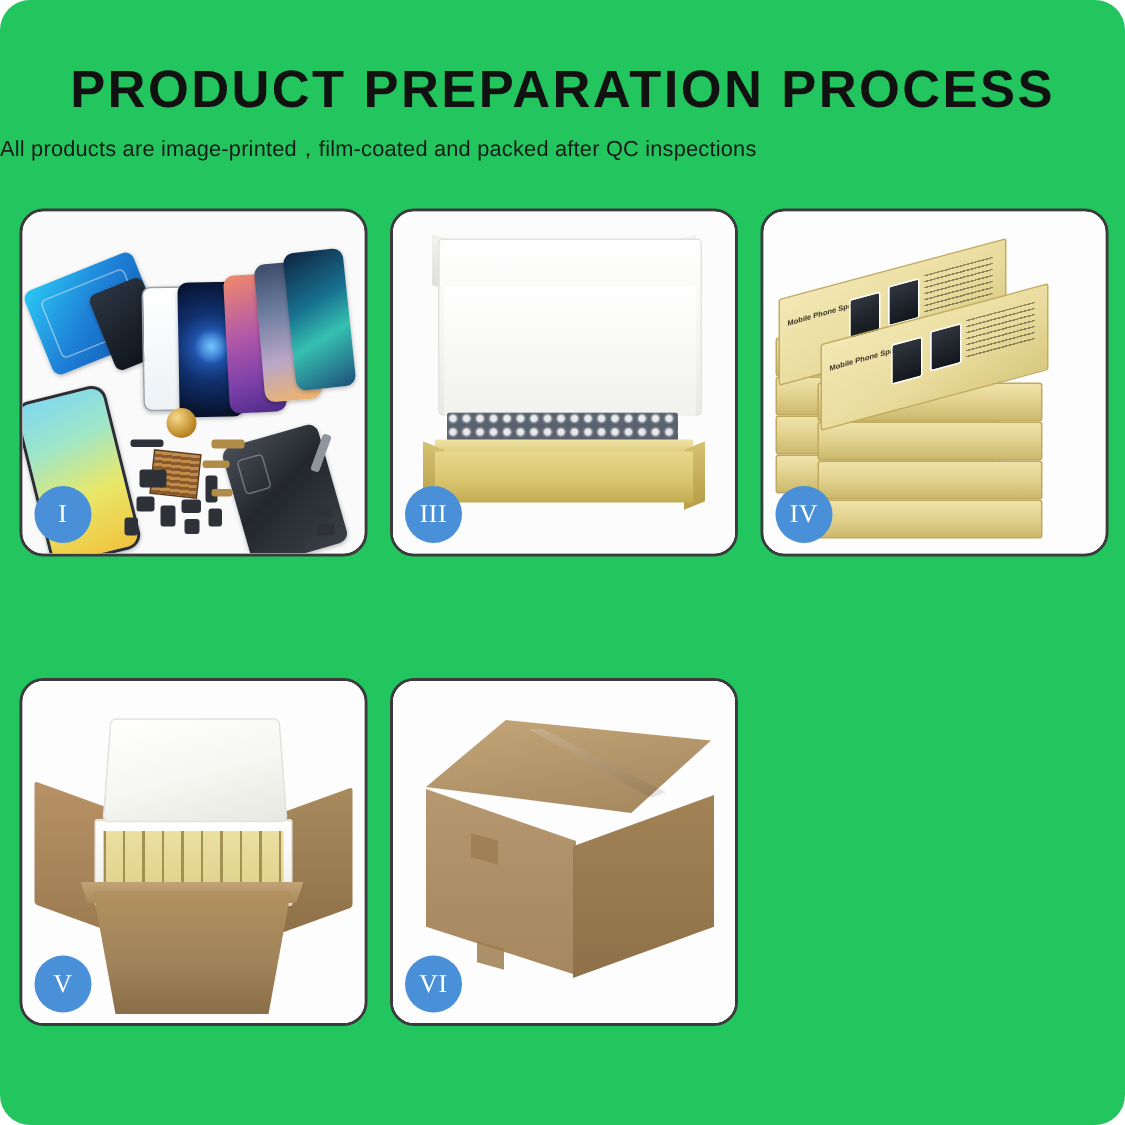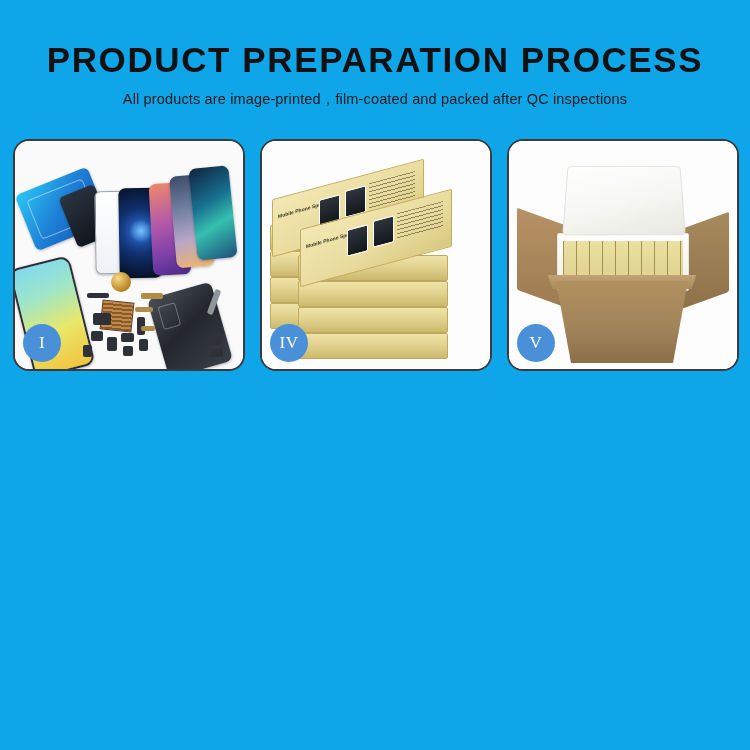--- a/index.html
+++ b/index.html
@@ -6,38 +6,39 @@
   html, body {
     margin: 0; padding: 0;
     width: 750px; height: 750px;
     background: #ffffff;
     font-family: "Liberation Sans", sans-serif;
     overflow: hidden;
   }
   #page {
     position: relative;
     width: 750px; height: 750px;
-    background: #0ea5e9;
+    background: #22c55e;
+    border-radius: 20px;
   }
 
   
   #header { position: absolute; top: 0; left: 0; width: 750px; }
   #page-title {
     text-align: center;
     font-size: 35px;
     font-weight: 700;
     letter-spacing: 1.6px;
     color: #111111;
     margin: 0;
     padding-top: 42px;
     line-height: 1.05;
     font-family: "Liberation Sans", sans-serif;
   }
   #page-subtitle {
-    text-align: center;
+    text-align: left;
     font-size: 14.5px;
     color: #1a1a1a;
     margin: 0;
     padding-top: 11px;
     letter-spacing: 0.15px;
     font-family: "Liberation Sans", sans-serif;
   }
 
   
   #panel-grid {
@@ -401,20 +402,36 @@
         <span class="dotg" style="left:126px;top:185px;width:14px;height:5px;"></span>
         <span class="dot" style="left:190px;top:196px;width:16px;height:8px;"></span>
         <span class="dot" style="left:196px;top:208px;width:12px;height:8px;"></span>
         <span class="dot" style="left:196px;top:148px;width:6px;height:26px;transform:rotate(20deg);background:#8e959c;"></span>
         <span class="sr">Phone screens, tempered glass films and disassembled spare parts laid out</span>
       </div>
       <div class="badge">I</div>
     </div>
 
 
+    <div class="panel">
+      <div class="panel-photo">
+        <div class="p3-bg"></div>
+        <div class="p3-lid-flapL"></div>
+        <div class="p3-lid-flapR"></div>
+        <div class="p3-lid"></div>
+        <div class="p3-foam"></div>
+        <div class="p3-bubbles"></div>
+        <div class="p3-box-rim"></div>
+        <div class="p3-box-left"></div>
+        <div class="p3-box-right"></div>
+        <div class="p3-box-front"></div>
+        <span class="sr">Open yellow kraft box with white foam lining and bubble wrapped contents</span>
+      </div>
+      <div class="badge">III</div>
+    </div>
 
     <div class="panel">
       <div class="panel-photo">
         <div class="p4-bg"></div>
         <div class="p4-stack">
           <div class="p4-box" style="left:2px;top:62px;"></div>
           <div class="p4-box" style="left:2px;top:88px;"></div>
           <div class="p4-box" style="left:2px;top:114px;"></div>
           <div class="p4-box" style="left:2px;top:140px;"></div>
           <div class="p4-box" style="left:30px;top:92px;"></div>
@@ -449,15 +466,28 @@
         <div class="p5-foam-body"></div>
         <div class="p5-inner"></div>
         <div class="p5-foam-lid"></div>
         <div class="p5-carton-rim"></div>
         <div class="p5-carton"></div>
         <span class="sr">Shipping carton with white foam box holding stacked yellow boxes</span>
       </div>
       <div class="badge">V</div>
     </div>
 
+    <div class="panel">
+      <div class="panel-photo">
+        <div class="p6-bg"></div>
+        <div class="p6-top"></div>
+        <div class="p6-left"></div>
+        <div class="p6-right"></div>
+        <div class="p6-seam"></div>
+        <span class="p6-tape" style="left:52px;top:104px;width:18px;height:16px;transform:skewY(16deg);"></span>
+        <span class="p6-tape" style="left:56px;top:176px;width:18px;height:14px;transform:skewY(16deg);"></span>
+        <span class="sr">Sealed brown corrugated shipping carton</span>
+      </div>
+      <div class="badge">VI</div>
+    </div>
 
   </div>
 </div>
 
 </body></html>

